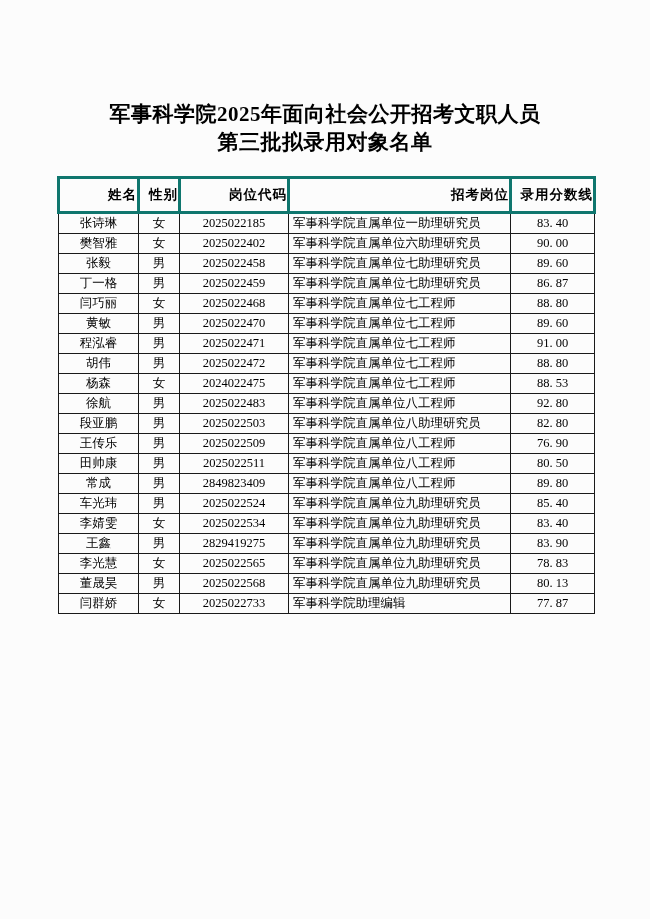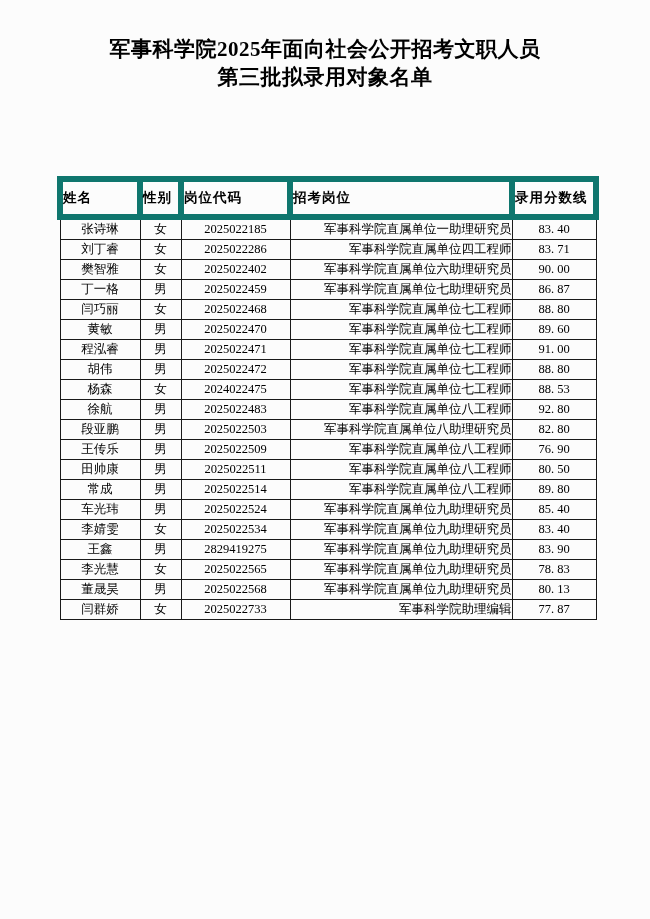--- a/index.html
+++ b/index.html
@@ -10,61 +10,61 @@
   .page {
     position: relative;
     width: 650px;
     height: 919px;
     background: #fcfcfc;
     font-family: "Liberation Serif", "DejaVu Serif", serif;
     color: #111111;
     overflow: hidden;
   }
   .doc-title {
-    margin: 0;
-    padding-top: 35px;
+    margin: 16px;
+    padding-top: 84px;
     text-align: center;
     font-size: 21px;
     line-height: 28px;
     font-weight: 700;
     color: #000000;
     letter-spacing: 0.5px;
   }
   table.roster {
     position: absolute;
     left: 57px;
     top: 176px;
     width: 536px;
     border-collapse: collapse;
     table-layout: fixed;
     background: transparent;
   }
   table.roster th {
     height: 32px;
     font-size: 13.5px;
     font-weight: 700;
-    text-align: left;
-    border: 6px solid #0f766e;
+    text-align: right;
+    border: 3px solid #0f766e;
     padding: 0;
     color: #000000;
     letter-spacing: 1px;
   }
   table.roster td {
     height: 19px;
     font-size: 12.5px;
     line-height: 19px;
     text-align: center;
     border: 1px solid #1a1a1a;
     padding: 0;
     color: #000000;
     white-space: nowrap;
     overflow: hidden;
   }
   table.roster td.c3 {
-    text-align: right;
+    text-align: left;
     padding-left: 4px;
     font-family: Liberation Serif, serif;
   }
   col.w0 { width: 80px; }
   col.w1 { width: 41px; }
   col.w2 { width: 109px; }
   col.w3 { width: 222px; }
   col.w4 { width: 84px; }
 </style>
 </head>
@@ -95,34 +95,34 @@
     </thead>
     <tbody>
         <tr>
           <td class="c0">张诗琳</td>
           <td class="c1">女</td>
           <td class="c2">2025022185</td>
           <td class="c3">军事科学院直属单位一助理研究员</td>
           <td class="c4">83. 40</td>
         </tr>
         <tr>
-          <td class="c0">刘丁睿</td>
-          <td class="c1">女</td>
-          <td class="c2">2025022286</td>
-          <td class="c3">军事科学院直属单位四工程师</td>
-          <td class="c4">83. 71</td>
-        </tr>
-        <tr>
           <td class="c0">樊智雅</td>
           <td class="c1">女</td>
           <td class="c2">2025022402</td>
           <td class="c3">军事科学院直属单位六助理研究员</td>
           <td class="c4">90. 00</td>
         </tr>
         <tr>
+          <td class="c0">张毅</td>
+          <td class="c1">男</td>
+          <td class="c2">2025022458</td>
+          <td class="c3">军事科学院直属单位七助理研究员</td>
+          <td class="c4">89. 60</td>
+        </tr>
+        <tr>
           <td class="c0">丁一格</td>
           <td class="c1">男</td>
           <td class="c2">2025022459</td>
           <td class="c3">军事科学院直属单位七助理研究员</td>
           <td class="c4">86. 87</td>
         </tr>
         <tr>
           <td class="c0">闫巧丽</td>
           <td class="c1">女</td>
           <td class="c2">2025022468</td>
@@ -181,21 +181,21 @@
         <tr>
           <td class="c0">田帅康</td>
           <td class="c1">男</td>
           <td class="c2">2025022511</td>
           <td class="c3">军事科学院直属单位八工程师</td>
           <td class="c4">80. 50</td>
         </tr>
         <tr>
           <td class="c0">常成</td>
           <td class="c1">男</td>
-          <td class="c2">2025022514</td>
+          <td class="c2">2849823409</td>
           <td class="c3">军事科学院直属单位八工程师</td>
           <td class="c4">89. 80</td>
         </tr>
         <tr>
           <td class="c0">车光玮</td>
           <td class="c1">男</td>
           <td class="c2">2025022524</td>
           <td class="c3">军事科学院直属单位九助理研究员</td>
           <td class="c4">85. 40</td>
         </tr>

